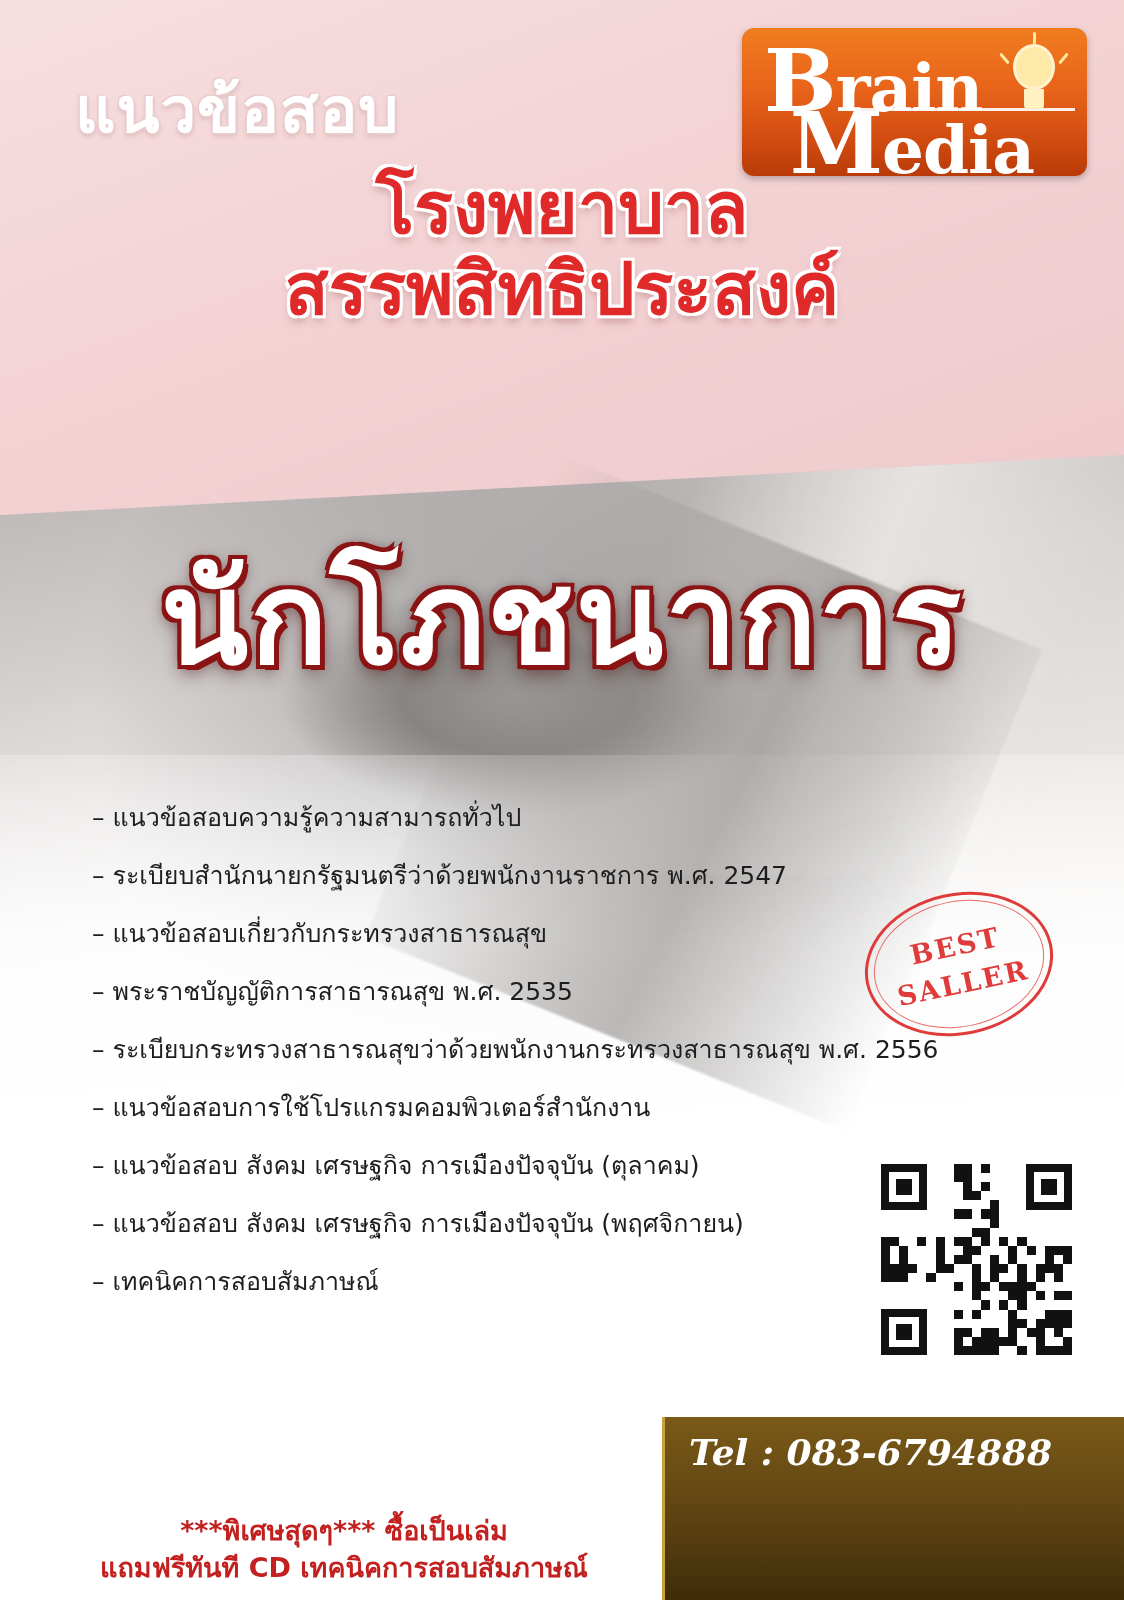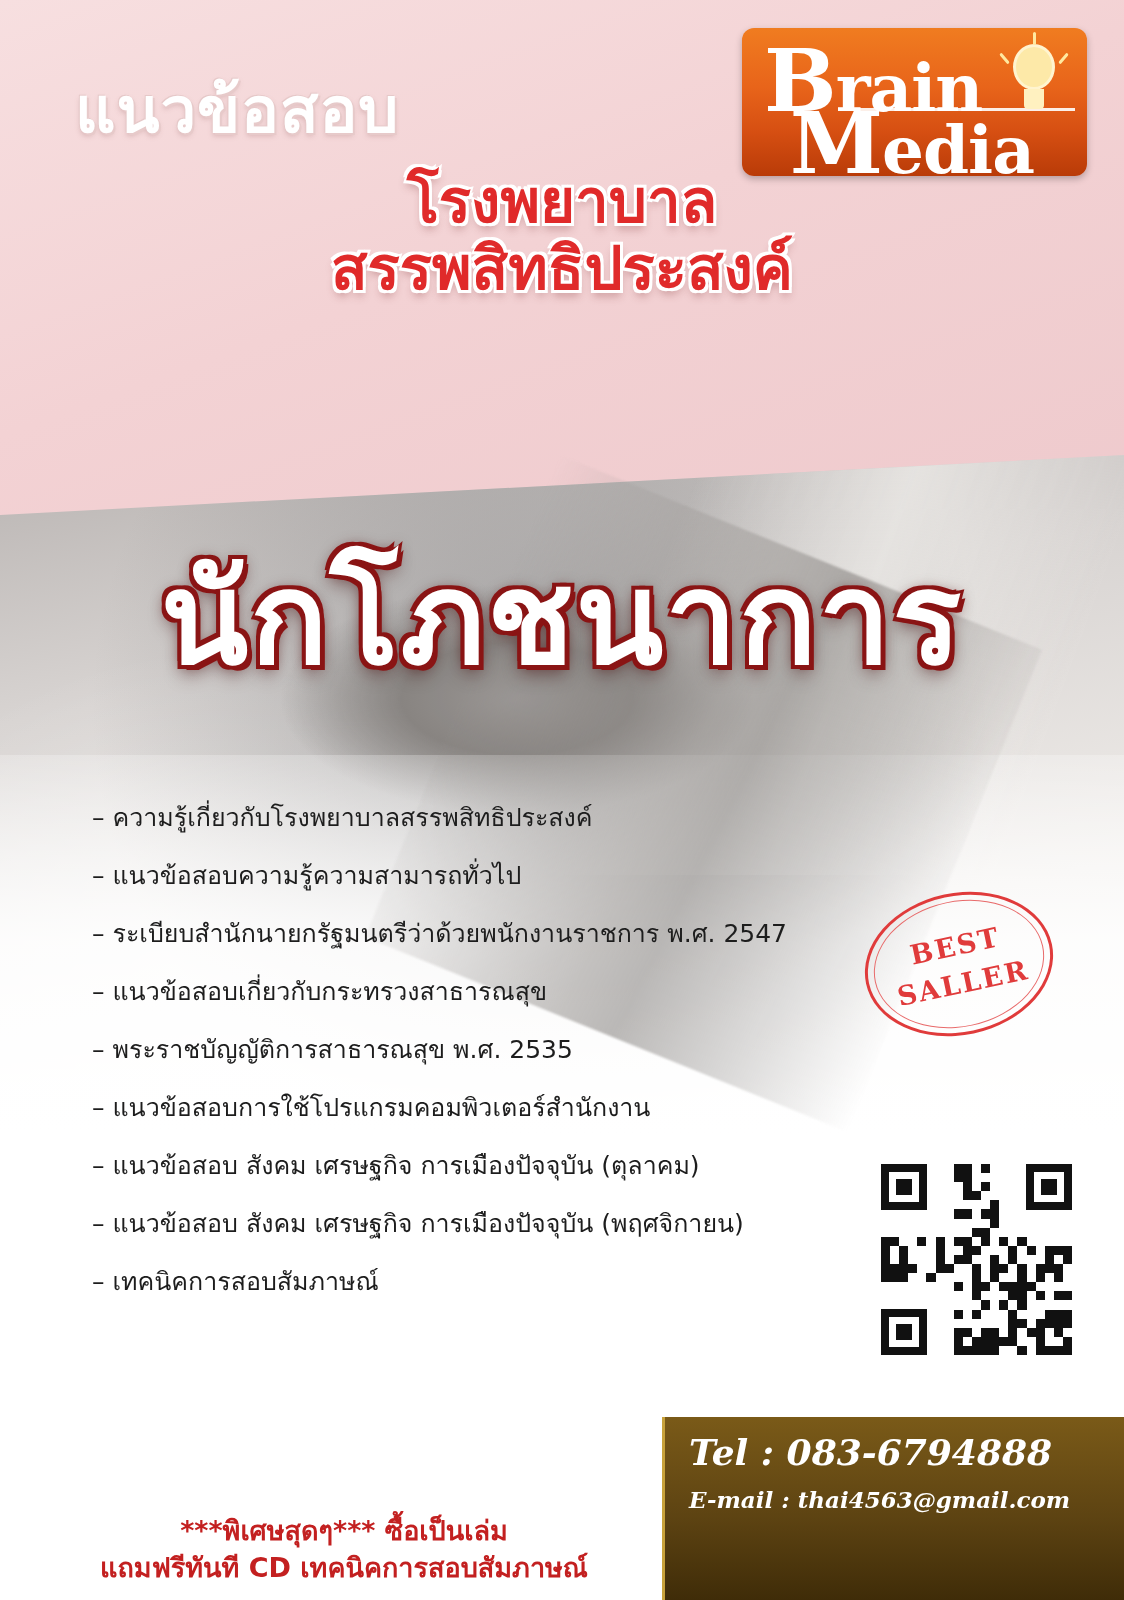--- a/index.html
+++ b/index.html
@@ -85,21 +85,21 @@
   .bulb .base {
     position:absolute; left:21px; top:45px; width:20px; height:20px;
     background:#fff1c0; border-radius:0 0 4px 4px;
   }
   .bulb .ray {
     position:absolute; background:#ffe9a0; width:3px; height:13px; border-radius:2px;
   }
 
   .title-th {
     position:absolute; left:0; top:168px; width:1124px; text-align:center;
-    font-size:60px; font-weight:bold; line-height:1.12;
+    font-size:72px; font-weight:bold; line-height:1.12;
     color:#e02a2a;
     text-shadow:
       3px 3px 0 #ffffff, -3px -3px 0 #ffffff, 3px -3px 0 #ffffff, -3px 3px 0 #ffffff,
       0 6px 9px rgba(120,40,40,.35);
   }
 
   
   .job-title {
     position:absolute; left:0; top:555px; width:1124px; text-align:center; z-index:6;
     font-size:128px; font-weight:bold; color:#ffffff; line-height:1;
@@ -202,25 +202,25 @@
 
   <div class="title-th">
     <div>โรงพยาบาล</div>
     <div>สรรพสิทธิประสงค์</div>
   </div>
 </div>
 
 <div class="job-title">นักโภชนาการ</div>
 
 <div class="topics">
-  <div class="topic"><span class="dash">–</span><span>ความรู้เกี่ยวกับโรงพยาบาลสรรพสิทธิประสงค์</span></div>
   <div class="topic"><span class="dash">–</span><span>แนวข้อสอบความรู้ความสามารถทั่วไป</span></div>
   <div class="topic"><span class="dash">–</span><span>ระเบียบสำนักนายกรัฐมนตรีว่าด้วยพนักงานราชการ พ.ศ. 2547</span></div>
   <div class="topic"><span class="dash">–</span><span>แนวข้อสอบเกี่ยวกับกระทรวงสาธารณสุข</span></div>
   <div class="topic"><span class="dash">–</span><span>พระราชบัญญัติการสาธารณสุข พ.ศ. 2535</span></div>
+  <div class="topic"><span class="dash">–</span><span>ระเบียบกระทรวงสาธารณสุขว่าด้วยพนักงานกระทรวงสาธารณสุข พ.ศ. 2556</span></div>
   <div class="topic"><span class="dash">–</span><span>แนวข้อสอบการใช้โปรแกรมคอมพิวเตอร์สำนักงาน</span></div>
   <div class="topic"><span class="dash">–</span><span>แนวข้อสอบ สังคม เศรษฐกิจ การเมืองปัจจุบัน (ตุลาคม)</span></div>
   <div class="topic"><span class="dash">–</span><span>แนวข้อสอบ สังคม เศรษฐกิจ การเมืองปัจจุบัน (พฤศจิกายน)</span></div>
   <div class="topic"><span class="dash">–</span><span>เทคนิคการสอบสัมภาษณ์</span></div>
 </div>
 
 <div class="stamp">
   <div class="stamp-l1">BEST</div>
   <div class="stamp-l2">SALLER</div>
 </div>
@@ -355,19 +355,18 @@
       <div class="qr-cell" style="left: 136.429px; top: 181.905px; width: 9.09524px; height: 9.09524px;"></div>
       <div class="qr-cell" style="left: 154.619px; top: 181.905px; width: 9.09524px; height: 9.09524px;"></div>
       <div class="qr-cell" style="left: 163.714px; top: 181.905px; width: 9.09524px; height: 9.09524px;"></div>
       <div class="qr-cell" style="left: 172.81px; top: 181.905px; width: 9.09524px; height: 9.09524px;"></div>
       <div class="qr-cell" style="left: 181.905px; top: 181.905px; width: 9.09524px; height: 9.09524px;"></div>
     </div>
 </div>
 
 <div class="contact">
   <div class="c-tel">Tel : 083-6794888</div>
-  <div class="c-mail">E-mail : thai4563@gmail.com</div>
 </div>
 
 <div class="promo">
   <div>***พิเศษสุดๆ*** ซื้อเป็นเล่ม</div>
   <div>แถมฟรีทันที CD เทคนิคการสอบสัมภาษณ์</div>
 </div>
 
 </body></html>

